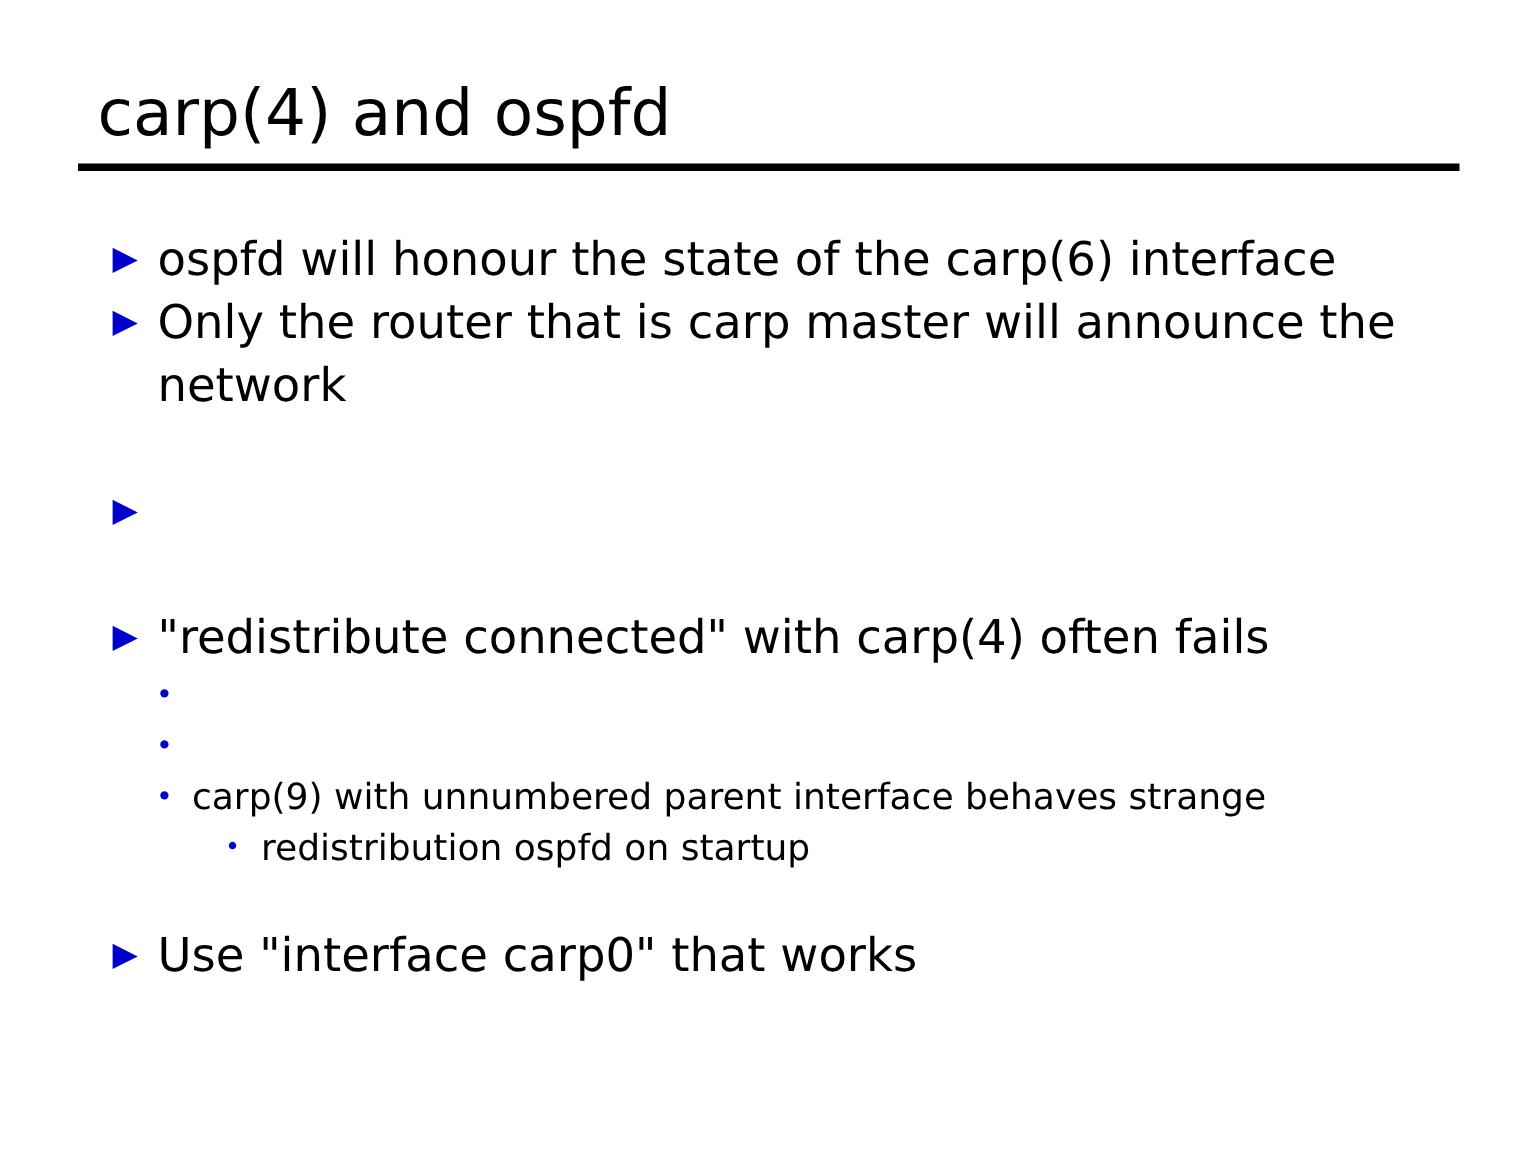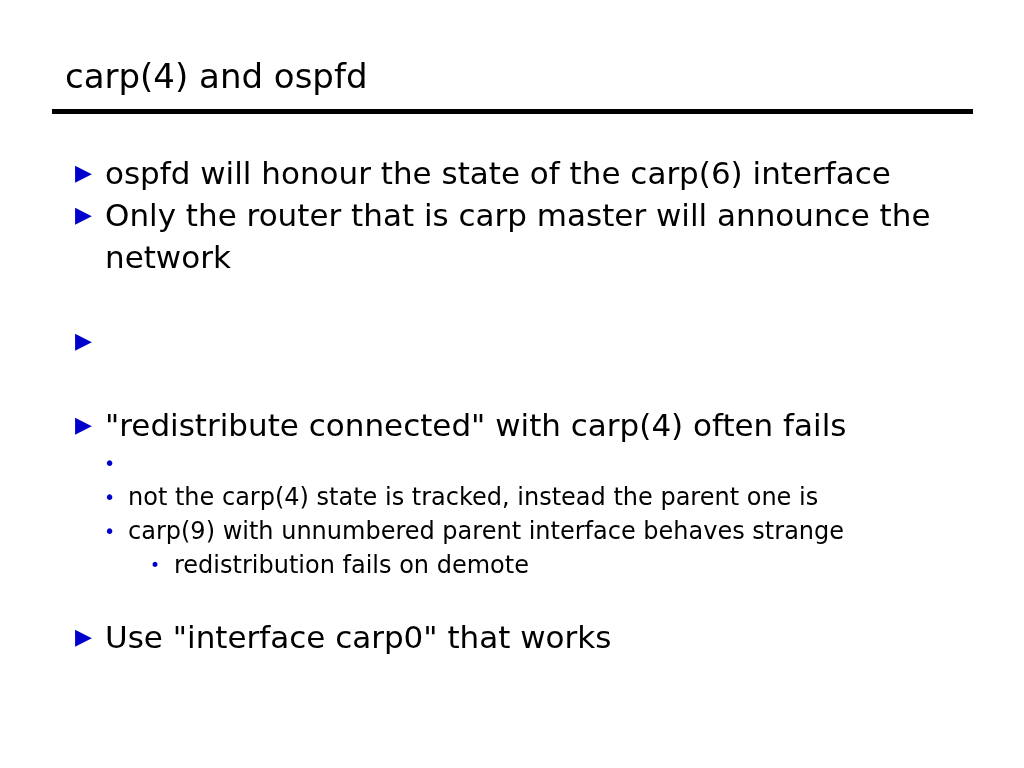--- a/index.html
+++ b/index.html
@@ -23,21 +23,21 @@
   }
 
   
   .title-block {
     position: absolute;
     left: 52px;
     top: 48px;
     width: 921px;
   }
   .slide-title {
-    font-size: 34px;
+    font-size: 43px;
     line-height: 56px;
     font-weight: normal;
     color: #000000;
     white-space: nowrap;
     padding-left: 13px;
     margin: 0;
   }
   .title-rule {
     margin-top: 5px;
     width: 921px;
@@ -165,29 +165,28 @@
     <div class="bullet-group">
       <div class="lvl1">
         <span class="marker">▶</span>
         <span class="text">"redistribute connected" with carp(4) often fails</span>
       </div>
       <div class="lvl2">
         <span class="marker">•</span>
       </div>
       <div class="lvl2">
         <span class="marker">•</span>
-        <span class="text">not the carp(4) state is tracked, instead the parent one is</span>
       </div>
       <div class="lvl2">
         <span class="marker">•</span>
         <span class="text">carp(9) with unnumbered parent interface behaves strange</span>
       </div>
       <div class="lvl3">
         <span class="marker">•</span>
-        <span class="text">redistribution fails on demote</span>
+        <span class="text">redistribution ospfd on startup</span>
       </div>
     </div>
 
     <div class="spacer-lvl1-small"></div>
 
     <div class="bullet-group">
       <div class="lvl1">
         <span class="marker">▶</span>
         <span class="text">Use "interface carp0" that works</span>
       </div>

